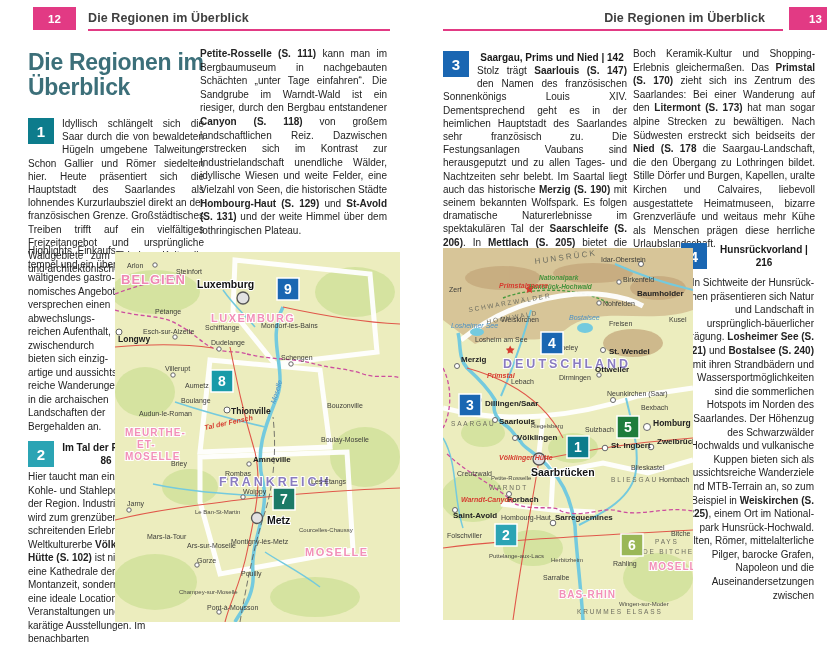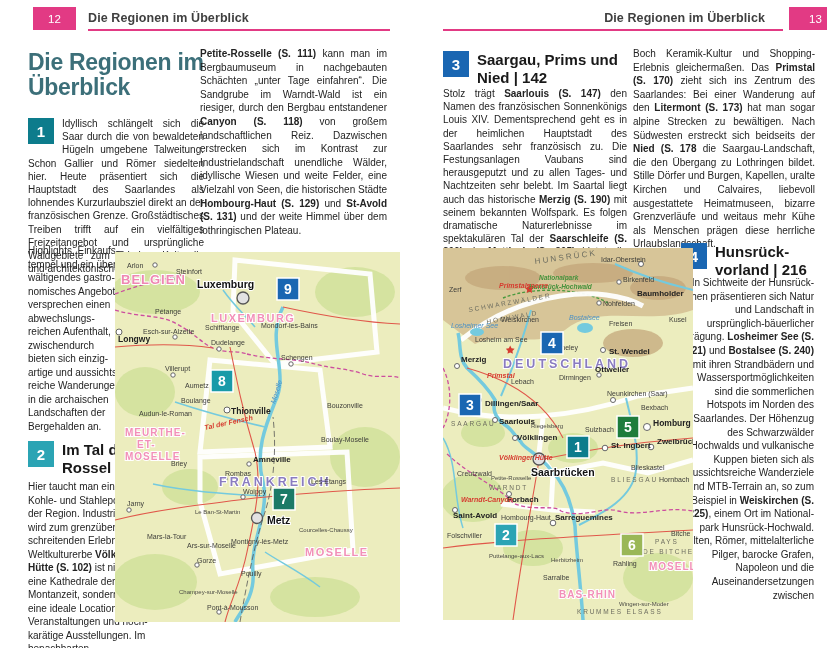--- a/index.html
+++ b/index.html
@@ -1,31 +1,31 @@
 <!DOCTYPE html>
 <html lang="de"><head>
 <meta charset="utf-8">
 <style>
   html,body{margin:0;padding:0;background:#fff;}
   .spread{position:relative;width:827px;height:648px;background:#fff;
           font-family:"Liberation Sans",sans-serif;overflow:hidden;color:#222;}
   
   .pgnum{position:absolute;top:7px;height:23px;background:#e23a84;color:#fff;
-         font-weight:normal;font-size:11.5px;display:flex;align-items:center;justify-content:center;}
+         font-weight:bold;font-size:11.5px;display:flex;align-items:center;justify-content:center;}
   .hdr{position:absolute;top:11px;font-weight:bold;font-size:12.5px;color:#3f3f3f;letter-spacing:.1px;}
   .hline{position:absolute;top:29px;height:2px;background:#e23a84;}
   
   .big-title{position:absolute;left:28px;top:50px;width:185px;font-size:23px;font-weight:bold;
              color:#3c6f79;line-height:1.08;letter-spacing:-.3px;}
   
   .sec{position:absolute;}
   .numbox{float:left;width:26px;height:26px;margin:1px 8px 2px 0;color:#fff;font-weight:bold;
           font-size:15px;display:flex;align-items:center;justify-content:center;}
   .c-teal{background:#0d7c8c}.c-cyan{background:#2ba4b4}.c-blue{background:#1a66b2}
-  .stitle{font-weight:bold;font-size:15px;color:#191919;line-height:18px;padding-top:1px;}
+  .stitle{font-weight:bold;font-size:10px;color:#191919;line-height:13px;padding-top:1px;text-align:center;}
   .para{font-size:10px;line-height:13.2px;color:#232323;text-align:justify;}
   .para .b{font-weight:bold}.para .i{}
   .tleft{text-align:left}.tright{text-align:right}
   .whitebg{background:#fff;}
   
   svg text{font-family:"Liberation Sans",sans-serif;}
   .mc{font-size:7px;fill:#3d3d39;}
   .mc6{font-size:6px;fill:#4a4a44;}
   .mcb{font-size:8.5px;font-weight:bold;fill:#222;}
   .mcb8{font-size:8px;font-weight:bold;fill:#222;}

